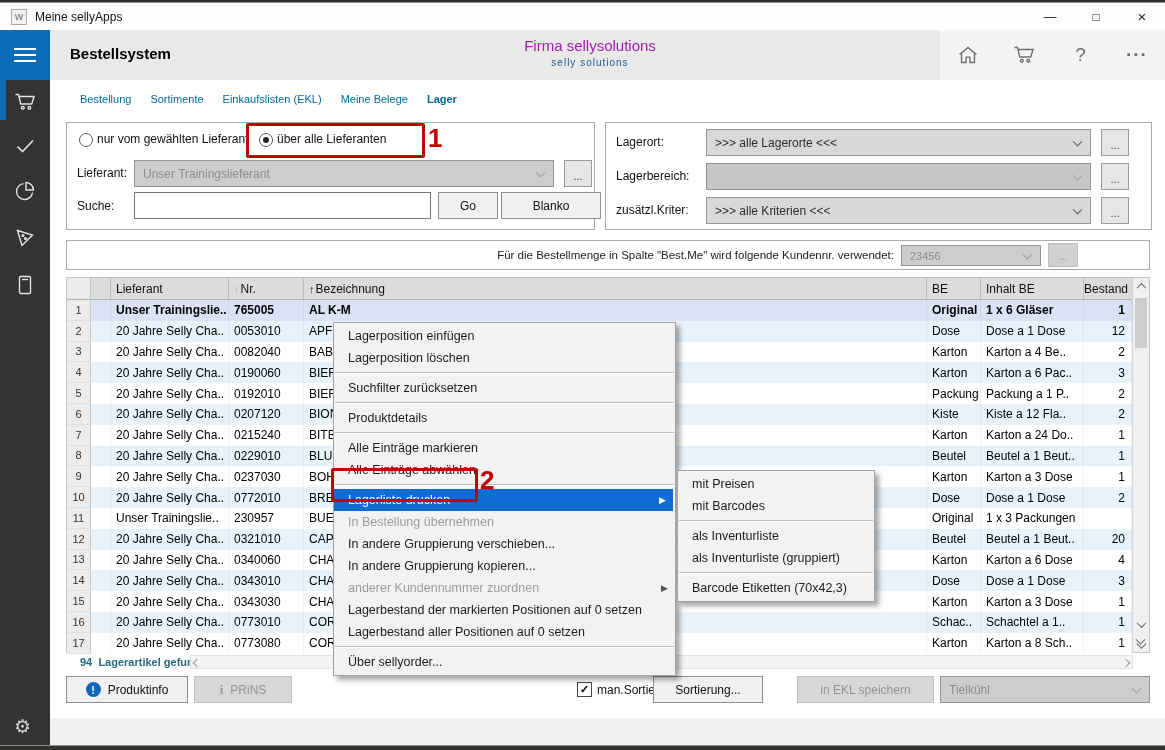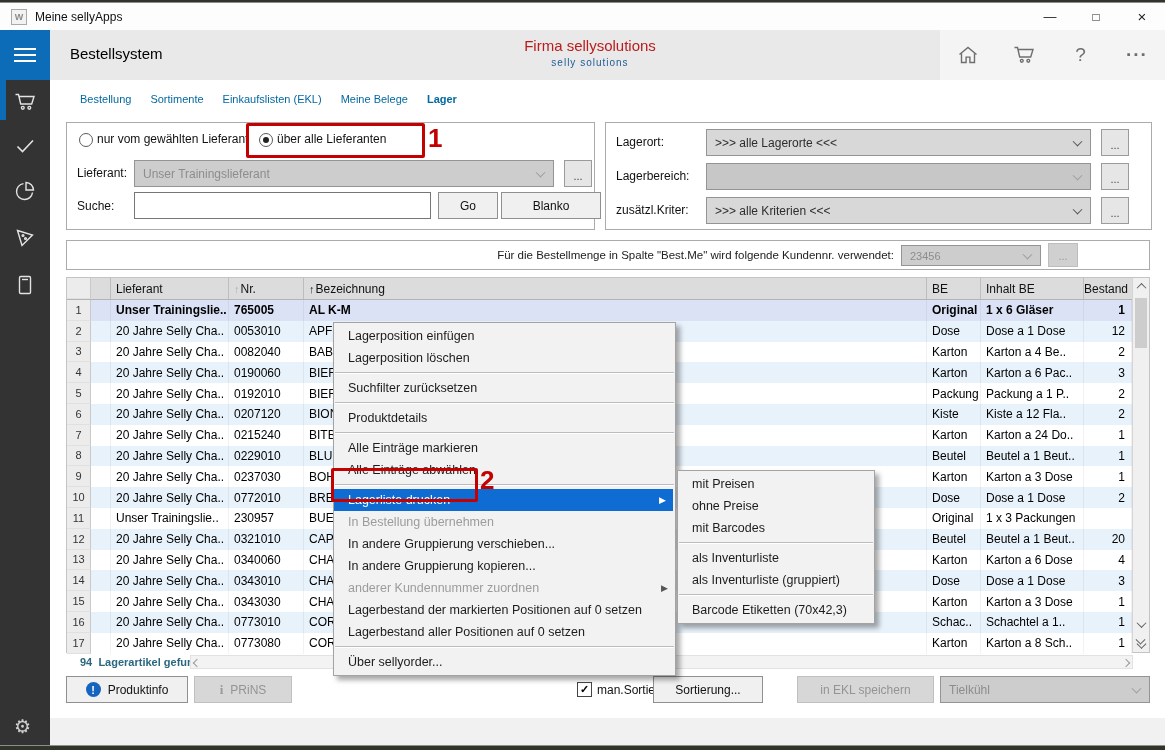--- a/index.html
+++ b/index.html
@@ -16,23 +16,23 @@
   
   .sidebar{position:absolute;left:0;top:30px;width:50px;height:715px;background:#333333}
   .hamburger{position:absolute;left:0;top:0;width:50px;height:50px;background:#0d6cb8;display:flex;flex-direction:column;align-items:center;justify-content:center;gap:4px}
   .hamburger .bar{width:22px;height:2px;background:#fff}
   .active-strip{position:absolute;left:0;top:50px;width:6px;height:40px;background:#0d6cb8}
   .side-ic{position:absolute;left:13px;width:24px;height:24px}
   .gearglyph{position:absolute;left:14px;top:687px;font-size:19px;color:#cfcfcf;line-height:1}
 
   
   .header-band{position:absolute;left:50px;top:30px;width:1115px;height:50px;background:#e9e9e9}
-  .band-title{position:absolute;left:20px;top:15px;font-size:15px;font-weight:normal;color:#000}
+  .band-title{position:absolute;left:20px;top:15px;font-size:15px;font-weight:bold;color:#000}
   .company{position:absolute;left:425px;top:7px;width:230px;text-align:center}
-  .company .c1{font-size:15px;color:#b91c1c}
+  .company .c1{font-size:15px;color:#a21caf}
   .company .c2{font-size:10px;color:#1d5c96;letter-spacing:1px;margin-top:3px}
   .icon-panel{position:absolute;left:890px;top:0;width:225px;height:50px;background:#f4f4f4;display:flex;align-items:center;justify-content:space-around}
   .hic{width:26px;height:26px;color:#6e6e6e;display:flex;align-items:center;justify-content:center;font-size:19px}
 
   
   .tabrow{position:absolute;left:50px;top:80px;width:1115px;height:38px;background:#fff;display:flex;align-items:center;gap:19px;padding-left:30px;box-sizing:border-box}
   .tab{font-size:11px;color:#0369a1}
   .tab.active{font-weight:bold}
 
   
@@ -498,21 +498,20 @@
       <span class="marrow" style="color:#555">▶</span>
     </div>
     <div class="mi">Lagerbestand der markierten Positionen auf 0 setzen</div>
     <div class="mi">Lagerbestand aller Positionen auf 0 setzen</div>
     <div class="msep"></div>
     <div class="mi">Über sellyorder...</div>
   </div>
 
   <div class="menu sub">
     <div class="mi">mit Preisen</div>
-    <div class="mi">ohne Preise</div>
     <div class="mi">mit Barcodes</div>
     <div class="msep"></div>
     <div class="mi">als Inventurliste</div>
     <div class="mi">als Inventurliste (gruppiert)</div>
     <div class="msep"></div>
     <div class="mi">Barcode Etiketten (70x42,3)</div>
   </div>
 
   <div class="annbox ab1"></div>
   <div class="annnum an1">1</div>

